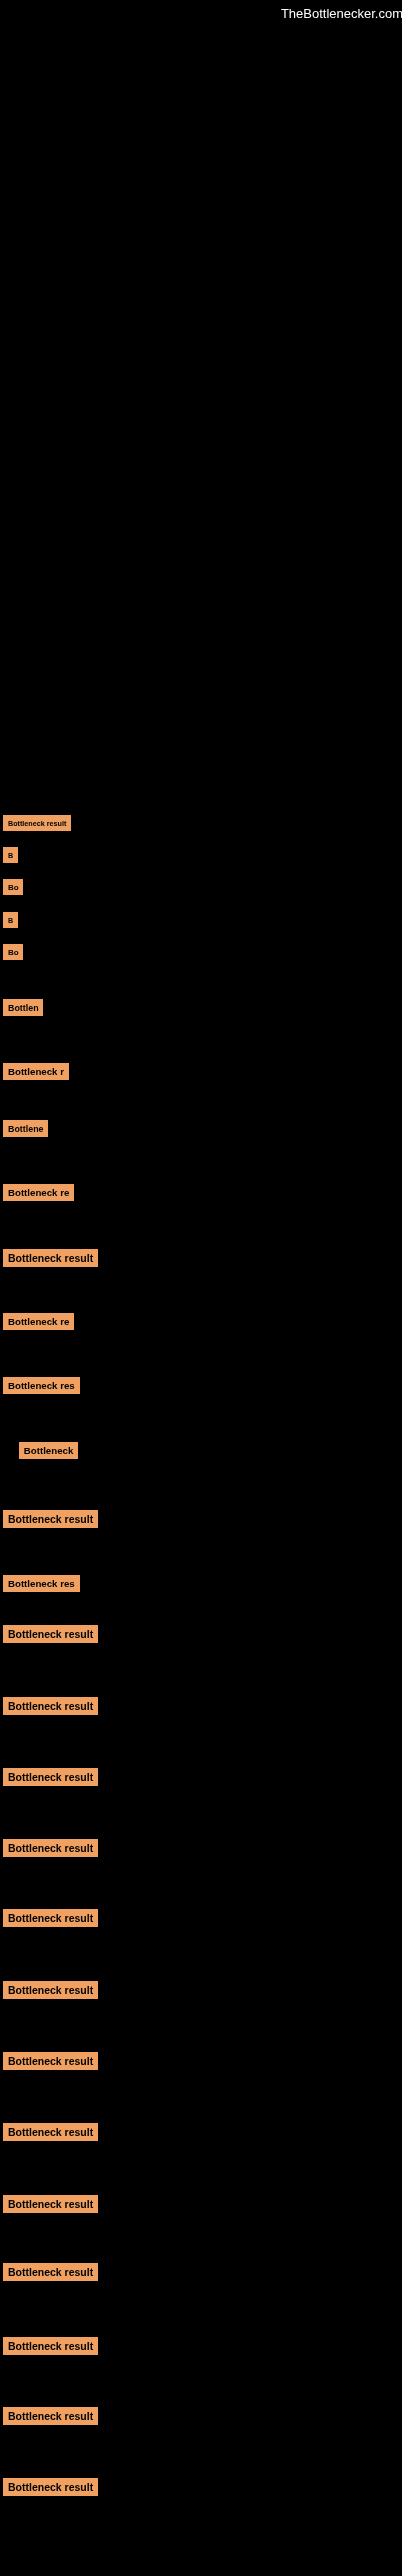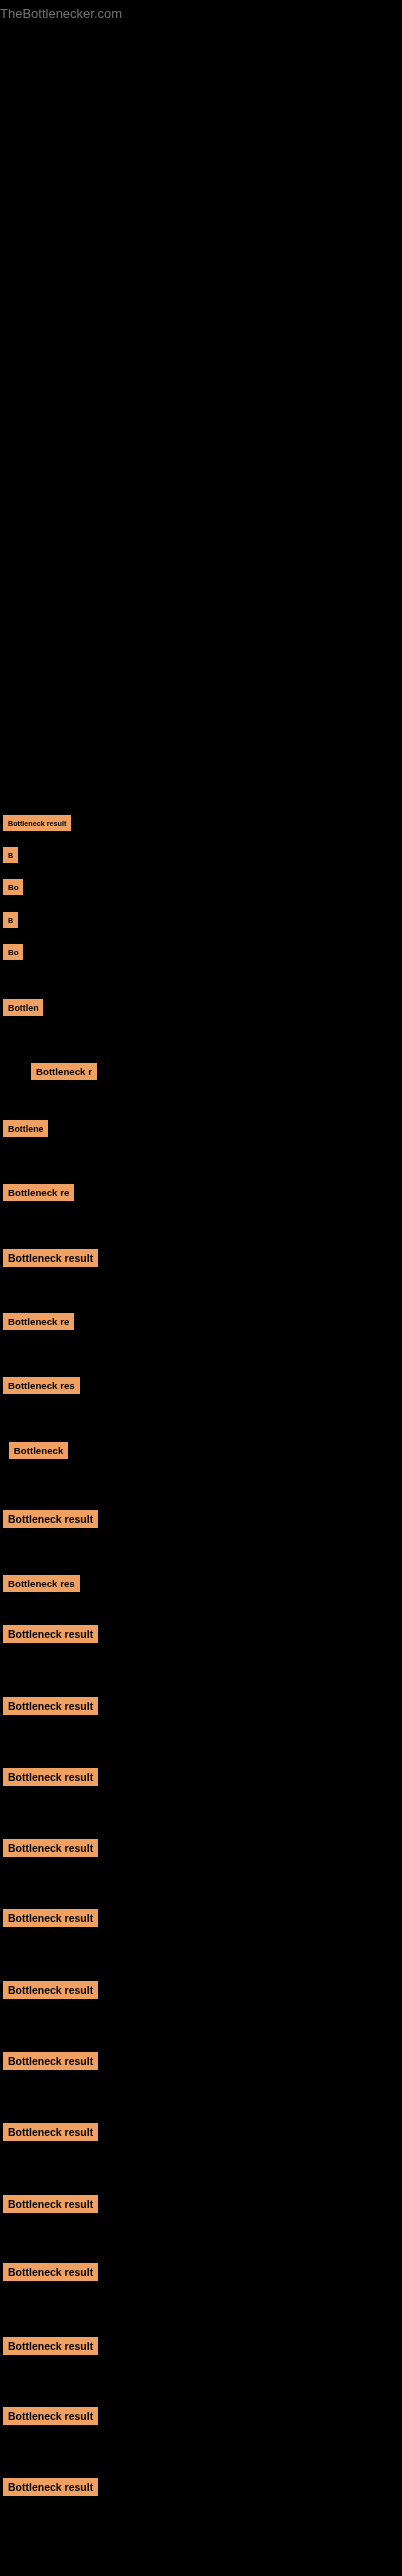--- a/index.html
+++ b/index.html
@@ -8,46 +8,46 @@
       box-sizing: border-box;
     }
     body {
       background-color: #000;
       width: 403px;
       min-height: 2576px;
       font-family: Arial, sans-serif;
       position: relative;
     }
     .site-title {
-      color: #737373;
-      text-align: left;
+      color: #ffffff;
+      text-align: right;
       font-size: 13px;
       padding-top: 6.4px;
       padding-bottom: 3.2px;
     }
   </style>
 </head>
 <body>
 
 <div class="site-title">TheBottlenecker.com</div>
 
 <div id="items-container" style="position: relative; width: 403px; height: 2560px;">
 <div style="position: absolute; top: 789px; left: 3.2px;"><span style="background-color: rgb(240, 160, 96); color: rgb(0, 0, 0); font-size: 7.2px; font-weight: bold; padding: 3.2px 4.8px; display: inline-block; white-space: nowrap;">Bottleneck result</span></div>
     <div style="position: absolute; top: 821px; left: 3.2px;"><span style="background-color: rgb(240, 160, 96); color: rgb(0, 0, 0); font-size: 7.2px; font-weight: bold; padding: 3.2px 4.8px; display: inline-block; white-space: nowrap;">B</span></div>
     <div style="position: absolute; top: 853px; left: 3.2px;"><span style="background-color: rgb(240, 160, 96); color: rgb(0, 0, 0); font-size: 8px; font-weight: bold; padding: 3.2px 4.8px; display: inline-block; white-space: nowrap;">Bo</span></div>
     <div style="position: absolute; top: 886px; left: 3.2px;"><span style="background-color: rgb(240, 160, 96); color: rgb(0, 0, 0); font-size: 7.2px; font-weight: bold; padding: 3.2px 4.8px; display: inline-block; white-space: nowrap;">B</span></div>
     <div style="position: absolute; top: 918px; left: 3.2px;"><span style="background-color: rgb(240, 160, 96); color: rgb(0, 0, 0); font-size: 8px; font-weight: bold; padding: 3.2px 4.8px; display: inline-block; white-space: nowrap;">Bo</span></div>
     <div style="position: absolute; top: 974px; left: 3.2px; text-align: right;"><span style="background-color: rgb(240, 160, 96); color: rgb(0, 0, 0); font-size: 8.9px; font-weight: bold; padding: 3.2px 4.8px; display: inline-block; white-space: nowrap;">Bottlen</span></div>
-    <div style="position: absolute; top: 1038px; left: 3.2px; margin-left: 28px;"><span style="background-color: rgb(240, 160, 96); color: rgb(0, 0, 0); font-size: 9.7px; font-weight: bold; padding: 3.2px 4.8px; display: inline-block; white-space: nowrap;">Bottleneck r</span></div>
+    <div style="position: absolute; top: 1038px; left: 3.2px;"><span style="background-color: rgb(240, 160, 96); color: rgb(0, 0, 0); font-size: 9.7px; font-weight: bold; padding: 3.2px 4.8px; display: inline-block; white-space: nowrap;">Bottleneck r</span></div>
     <div style="position: absolute; top: 1095px; left: 3.2px;"><span style="background-color: rgb(240, 160, 96); color: rgb(0, 0, 0); font-size: 8.9px; font-weight: bold; padding: 3.2px 4.8px; display: inline-block; white-space: nowrap;">Bottlene</span></div>
     <div style="position: absolute; top: 1159px; left: 3.2px;"><span style="background-color: rgb(240, 160, 96); color: rgb(0, 0, 0); font-size: 9.7px; font-weight: bold; padding: 3.2px 4.8px; display: inline-block; white-space: nowrap;">Bottleneck re</span></div>
     <div style="position: absolute; top: 1224px; left: 3.2px;"><span style="background-color: rgb(240, 160, 96); color: rgb(0, 0, 0); font-size: 10.5px; font-weight: bold; padding: 3.2px 4.8px; display: inline-block; white-space: nowrap;">Bottleneck result</span></div>
     <div style="position: absolute; top: 1288px; left: 3.2px;"><span style="background-color: rgb(240, 160, 96); color: rgb(0, 0, 0); font-size: 9.7px; font-weight: bold; padding: 3.2px 4.8px; display: inline-block; white-space: nowrap;">Bottleneck re</span></div>
     <div style="position: absolute; top: 1352px; left: 3.2px;"><span style="background-color: rgb(240, 160, 96); color: rgb(0, 0, 0); font-size: 9.7px; font-weight: bold; padding: 3.2px 4.8px; display: inline-block; white-space: nowrap;">Bottleneck res</span></div>
-    <div style="position: absolute; top: 1417px; left: 9px;"><span style="background-color: rgb(240, 160, 96); color: rgb(0, 0, 0); font-size: 9.7px; font-weight: bold; padding: 3.2px 4.8px; display: inline-block; white-space: nowrap;">Bottleneck</span></div>
+    <div style="position: absolute; top: 1417px; left: 19px;"><span style="background-color: rgb(240, 160, 96); color: rgb(0, 0, 0); font-size: 9.7px; font-weight: bold; padding: 3.2px 4.8px; display: inline-block; white-space: nowrap;">Bottleneck</span></div>
     <div style="position: absolute; top: 1485px; left: 3.2px;"><span style="background-color: rgb(240, 160, 96); color: rgb(0, 0, 0); font-size: 10.5px; font-weight: bold; padding: 3.2px 4.8px; display: inline-block; white-space: nowrap;">Bottleneck result</span></div>
     <div style="position: absolute; top: 1550px; left: 3.2px;"><span style="background-color: rgb(240, 160, 96); color: rgb(0, 0, 0); font-size: 9.7px; font-weight: bold; padding: 3.2px 4.8px; display: inline-block; white-space: nowrap;">Bottleneck res</span></div>
     <div style="position: absolute; top: 1600px; left: 3.2px;"><span style="background-color: rgb(240, 160, 96); color: rgb(0, 0, 0); font-size: 10.5px; font-weight: bold; padding: 3.2px 4.8px; display: inline-block; white-space: nowrap;">Bottleneck result</span></div>
     <div style="position: absolute; top: 1672px; left: 3.2px;"><span style="background-color: rgb(240, 160, 96); color: rgb(0, 0, 0); font-size: 10.5px; font-weight: bold; padding: 3.2px 4.8px; display: inline-block; white-space: nowrap;">Bottleneck result</span></div>
     <div style="position: absolute; top: 1743px; left: 3.2px;"><span style="background-color: rgb(240, 160, 96); color: rgb(0, 0, 0); font-size: 10.5px; font-weight: bold; padding: 3.2px 4.8px; display: inline-block; white-space: nowrap;">Bottleneck result</span></div>
     <div style="position: absolute; top: 1814px; left: 3.2px;"><span style="background-color: rgb(240, 160, 96); color: rgb(0, 0, 0); font-size: 10.5px; font-weight: bold; padding: 3.2px 4.8px; display: inline-block; white-space: nowrap;">Bottleneck result</span></div>
     <div style="position: absolute; top: 1884px; left: 3.2px;"><span style="background-color: rgb(240, 160, 96); color: rgb(0, 0, 0); font-size: 10.5px; font-weight: bold; padding: 3.2px 4.8px; display: inline-block; white-space: nowrap;">Bottleneck result</span></div>
     <div style="position: absolute; top: 1956px; left: 3.2px;"><span style="background-color: rgb(240, 160, 96); color: rgb(0, 0, 0); font-size: 10.5px; font-weight: bold; padding: 3.2px 4.8px; display: inline-block; white-space: nowrap;">Bottleneck result</span></div>
     <div style="position: absolute; top: 2027px; left: 3.2px;"><span style="background-color: rgb(240, 160, 96); color: rgb(0, 0, 0); font-size: 10.5px; font-weight: bold; padding: 3.2px 4.8px; display: inline-block; white-space: nowrap;">Bottleneck result</span></div>
     <div style="position: absolute; top: 2098px; left: 3.2px;"><span style="background-color: rgb(240, 160, 96); color: rgb(0, 0, 0); font-size: 10.5px; font-weight: bold; padding: 3.2px 4.8px; display: inline-block; white-space: nowrap;">Bottleneck result</span></div>

